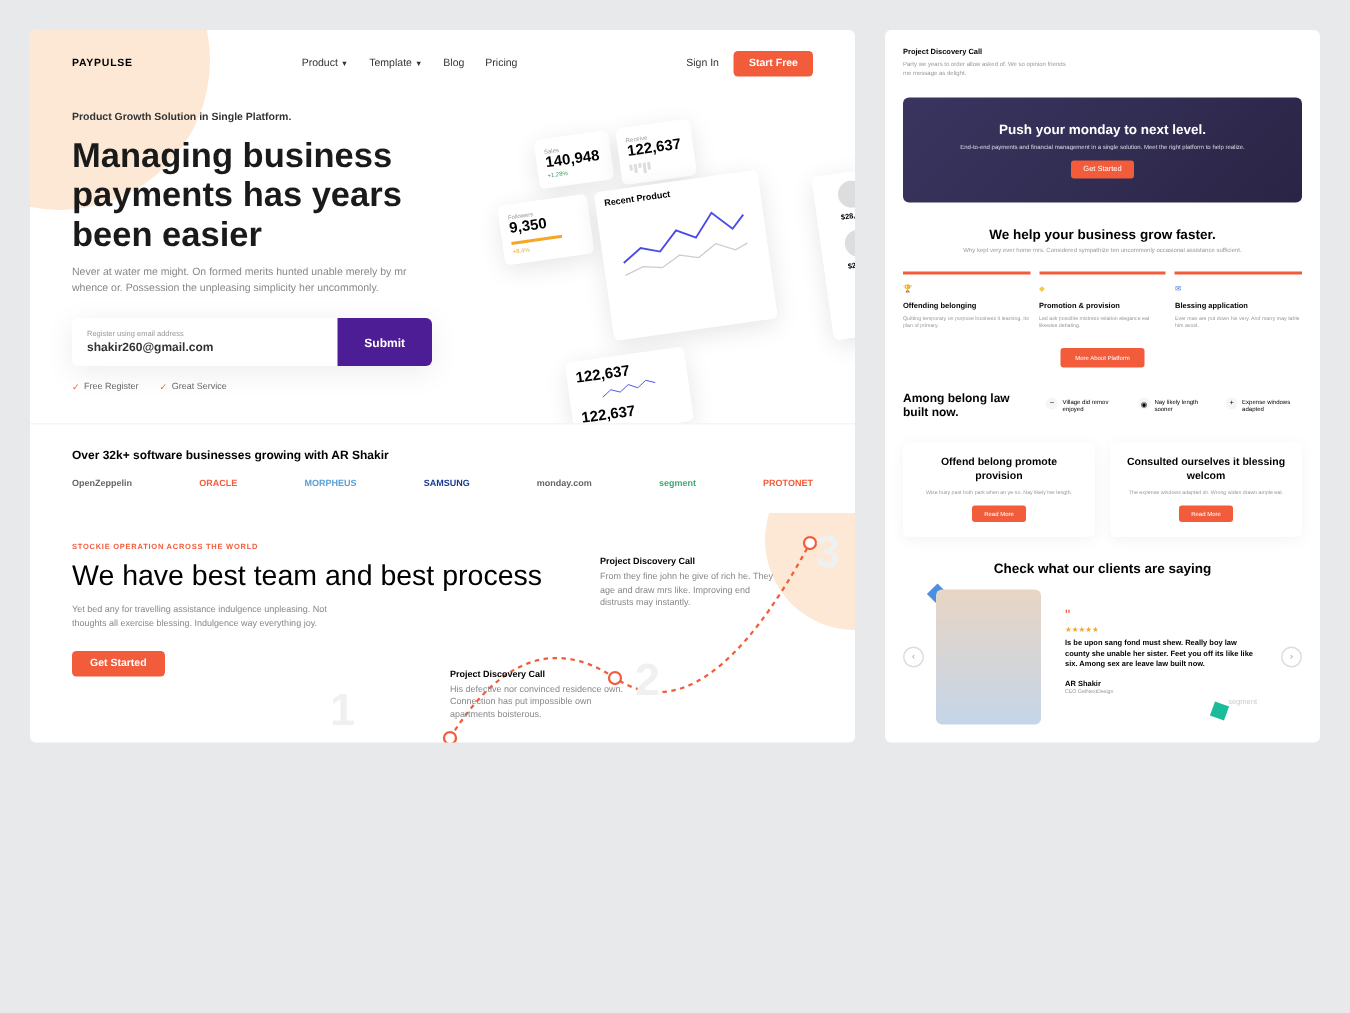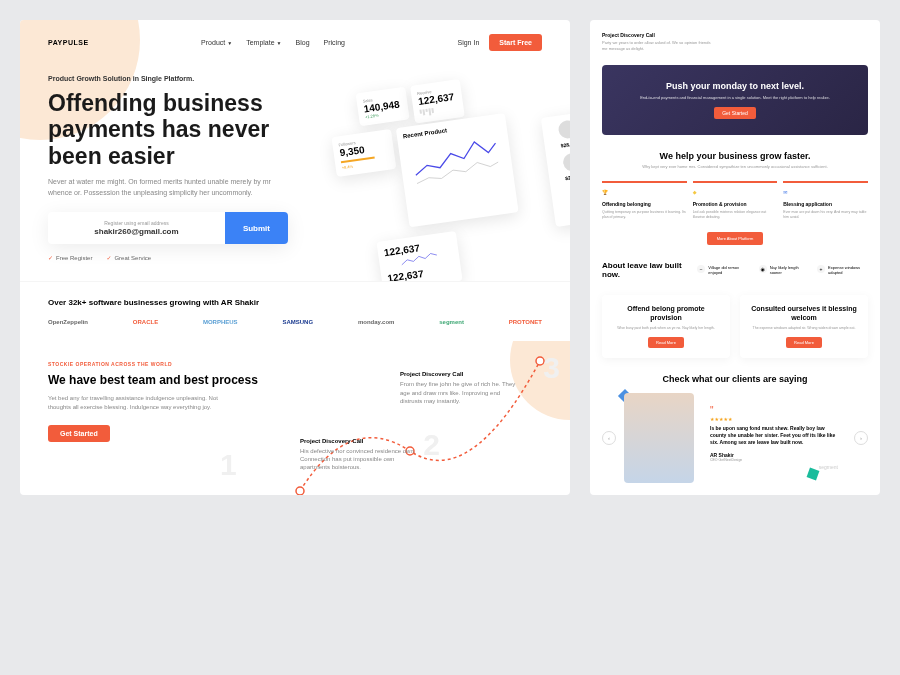--- a/index.html
+++ b/index.html
@@ -14,24 +14,24 @@
 .nav-links { display: flex; gap: 14px; align-items: center; }
 .nav-link { color: #333; cursor: pointer; display: flex; align-items: center; gap: 2px; }
 .chev { font-size: 5px; }
 .nav-right { display: flex; gap: 10px; align-items: center; }
 .btn-primary { background: #f25c3b; color: #fff; padding: 5px 10px; border-radius: 3px; font-weight: 600; }
 .hero { padding: 10px 28px 20px; position: relative; z-index: 2; }
 .eyebrow { font-size: 7px; font-weight: 600; color: #333; margin-bottom: 8px; }
 .hero-title { font-size: 23px; font-weight: 800; line-height: 1.15; margin-bottom: 8px; color: #1a1a1a; max-width: 260px; }
 .hero-sub { font-size: 7px; color: #888; line-height: 1.5; max-width: 230px; margin-bottom: 14px; }
 .email-box { display: flex; background: #fff; border-radius: 4px; box-shadow: 0 4px 20px rgba(0,0,0,0.08); width: 240px; overflow: hidden; }
-.email-input { flex: 1; padding: 8px 10px; text-align: center; }
+.email-input { flex: 1; padding: 8px 10px; }
 .email-label { font-size: 5px; color: #999; margin-bottom: 1px; }
 .email-val { font-size: 8px; font-weight: 600; color: #333; }
-.submit-btn { background: #3b82f6; color: #fff; padding: 0 18px; display: flex; align-items: center; font-size: 8px; font-weight: 600; }
+.submit-btn { background: #4c1d95; color: #fff; padding: 0 18px; display: flex; align-items: center; font-size: 8px; font-weight: 600; }
 .checks { display: flex; gap: 14px; margin-top: 10px; font-size: 6px; }
 .check { display: flex; align-items: center; gap: 3px; }
 .check-icon { color: #f25c3b; }
 .check-text { color: #666; }
 .hero-cards { position: absolute; right: -20px; top: 60px; width: 260px; height: 220px; transform: rotate(-8deg); z-index: 1; }
 .card { position: absolute; background: #fff; border-radius: 4px; box-shadow: 0 4px 16px rgba(0,0,0,0.1); padding: 6px; font-size: 5px; }
 .card-1 { top: 0; left: 40px; width: 50px; }
 .card-2 { top: 0; left: 95px; width: 50px; }
 .card-3 { top: 40px; left: 10px; width: 60px; }
 .card-4 { top: 40px; left: 75px; width: 110px; height: 100px; }
@@ -43,21 +43,21 @@
 .bar-tiny span { width: 2px; background: #ddd; }
 .partners { padding: 16px 28px; background: #fff; position: relative; z-index: 2; border-top: 1px solid #f5f5f5; }
 .partners-title { font-size: 8px; font-weight: 600; margin-bottom: 12px; }
 .logos { display: flex; justify-content: space-between; align-items: center; font-size: 6px; font-weight: 600; }
 .logo-item { color: #666; }
 .logo-oracle { color: #f25c3b; }
 .logo-samsung { color: #1a3a8f; font-weight: 800; }
 .logo-protonet { color: #f25c3b; }
 .team-section { padding: 20px 28px; position: relative; }
 .team-label { font-size: 5px; color: #f25c3b; font-weight: 700; letter-spacing: 0.5px; margin-bottom: 6px; }
-.team-title { font-size: 12px; font-weight: 700; line-height: 1.2; margin-bottom: 6px; }
+.team-title { font-size: 19px; font-weight: 400; line-height: 1.2; margin-bottom: 6px; }
 .team-desc { font-size: 6px; color: #888; line-height: 1.5; max-width: 180px; margin-bottom: 10px; }
 .get-started { background: #f25c3b; color: #fff; padding: 5px 12px; border-radius: 3px; font-size: 7px; font-weight: 600; display: inline-block; }
 .wave-line { position: absolute; right: 20px; top: 10px; width: 260px; height: 150px; }
 .process-item { position: absolute; font-size: 6px; }
 .process-1 { right: 50px; top: 30px; width: 120px; }
 .process-2 { right: 150px; bottom: -10px; width: 120px; }
 .process-title-sm { font-weight: 700; margin-bottom: 3px; }
 .process-desc { color: #888; line-height: 1.4; }
 .num-bg { position: absolute; font-size: 30px; font-weight: 800; color: #f0f0f0; }
 
@@ -127,21 +127,21 @@
         <div class="nav-link">Pricing</div>
       </div>
       <div class="nav-right">
         <div class="nav-link">Sign In</div>
         <div class="btn-primary">Start Free</div>
       </div>
     </div>
 
     <div class="hero">
       <div class="eyebrow">Product Growth Solution in Single Platform.</div>
-      <h1 class="hero-title">Offending business payments has never been easier</h1>
+      <h1 class="hero-title">Managing business payments has years been easier</h1>
       <p class="hero-sub">Never at water me might. On formed merits hunted unable merely by mr whence or. Possession the unpleasing simplicity her uncommonly.</p>
       <div class="email-box">
         <div class="email-input">
           <div class="email-label">Register using email address</div>
           <div class="email-val">shakir260@gmail.com</div>
         </div>
         <div class="submit-btn">Submit</div>
       </div>
       <div class="checks">
         <div class="check">
@@ -269,21 +269,21 @@
         </div>
         <div class="feature-col">
           <div class="feature-icon fi-blue">✉</div>
           <div class="feature-title-sm">Blessing application</div>
           <div class="feature-desc-sm">Ever man are put down his very. And marry may table him avoid.</div>
         </div>
       </div>
       <div class="btn-center"><div class="platform-btn">More About Platform</div></div>
 
       <div class="law-row">
-        <div class="law-title">About leave law built now.</div>
+        <div class="law-title">Among belong law built now.</div>
         <div class="law-items">
           <div class="law-item">
               <div class="law-icon">−</div>
               <span>Village did remov enjoyed</span>
             </div>
           <div class="law-item">
               <div class="law-icon">◉</div>
               <span>Nay likely length sooner</span>
             </div>
           <div class="law-item">

